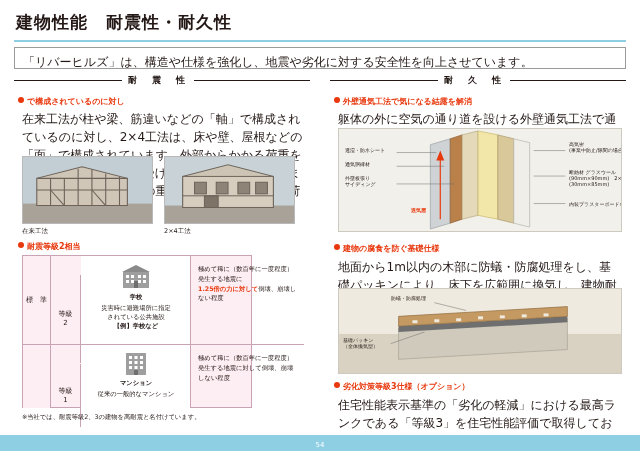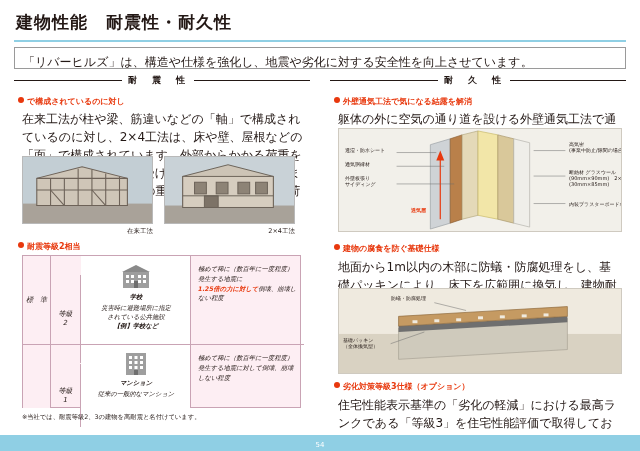--- a/index.html
+++ b/index.html
@@ -137,44 +137,43 @@
     left: 22px; top: 156px; width: 131px; height: 68px;
     background: linear-gradient(#cfd8dd 0%, #b6c2c8 40%, #9aa8ae 100%);
   }
   #photo-2x4 {
     left: 164px; top: 156px; width: 131px; height: 68px;
     background: linear-gradient(#d5dce0 0%, #c2ccd1 45%, #a9b5ba 100%);
   }
   .photo-caption {
     position: absolute;
     font-size: 6.5px;
-    text-align: right;
+    text-align: left;
     color: #231815;
   }
   #caption-zairai { left: 22px; top: 227px; width: 131px; }
   #caption-2x4 { left: 164px; top: 227px; width: 131px; }
 
   
   .frame-lines {
     position: absolute;
     left: 0; top: 0; width: 100%; height: 100%;
   }
 
   #sec-quake-grade { left: 18px; top: 241px; }
 
   
   .grade-table {
     position: absolute;
     left: 22px; top: 255px;
-    width: 279px;
+    width: 230px;
     height: 153px;
     border: 1px solid #c9a3b4;
     box-sizing: border-box;
     background: #fdeef3;
-    font-style: italic;
   }
   .gt-row {
     position: absolute;
     left: 0;
     width: 281px;
     box-sizing: border-box;
   }
   #gt-row-1 { top: 0; height: 88px; }
   #gt-row-2 { top: 88px; height: 64px; border-top: 1px solid #c9a3b4; }
   .gt-c1 {

